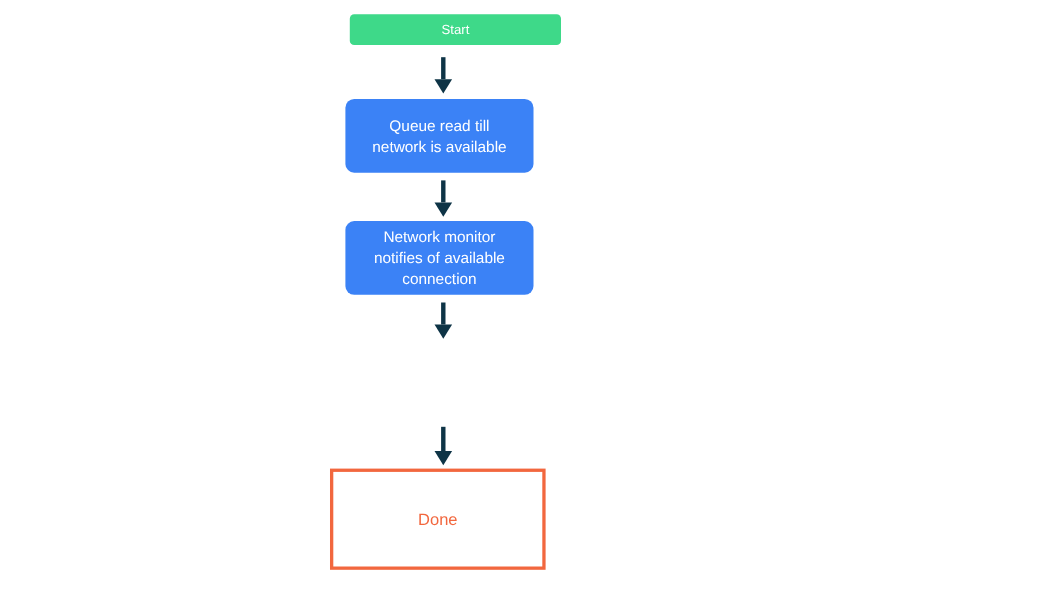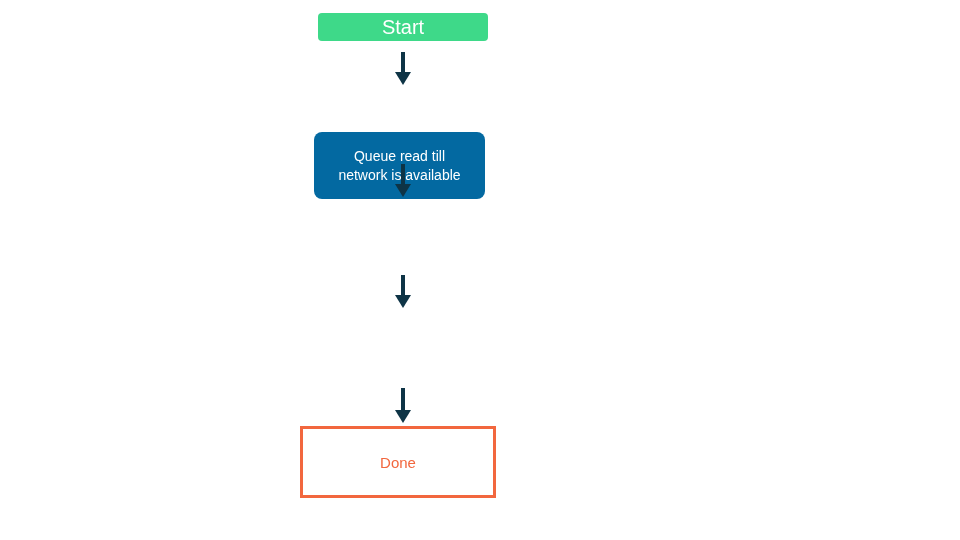--- a/index.html
+++ b/index.html
@@ -19,43 +19,42 @@
     position: absolute;
     box-sizing: border-box;
     display: flex;
     align-items: center;
     justify-content: center;
     text-align: center;
     white-space: pre-line;
   }
   .node-start {
     left: 318px; top: 13px;
-    width: 170px; height: 28px;
+    width: 192px; height: 28px;
     background: #3ed989;
     color: #ffffff;
     border-radius: 4px;
-    font-size: 20px;
+    font-size: 12px;
   }
   .node-process {
     width: 171px; height: 67px;
     left: 314px;
-    background: #0369a1;
+    background: #3b82f6;
     color: #ffffff;
     border-radius: 8px;
     font-size: 14px;
     line-height: 19px;
     padding: 4px 10px;
-    margin-top: 42px;
   }
   .node-process.pos-1 { top: 90px; }
   .node-process.pos-2 { top: 201px; }
   .node-process.pos-3 { top: 312px; }
   .node-end {
     left: 300px; top: 426px;
-    width: 196px; height: 72px;
+    width: 196px; height: 92px;
     background: #ffffff;
     border: 3px solid #f2673e;
     color: #f2673e;
     font-size: 15px;
   }
   .arrow {
     position: absolute;
     left: 395px;
     width: 16px;
     height: 33px;
@@ -97,20 +96,25 @@
   <div class="node node-process pos-1">
     <span>Queue read till
 network is available</span>
   </div>
 
   <div class="arrow pos-2">
     <div class="shaft"></div>
     <div class="head"></div>
   </div>
 
+  <div class="node node-process pos-2">
+    <span>Network monitor
+notifies of available
+connection</span>
+  </div>
 
   <div class="arrow pos-3">
     <div class="shaft"></div>
     <div class="head"></div>
   </div>
 
 
   <div class="arrow pos-4">
     <div class="shaft"></div>
     <div class="head"></div>

